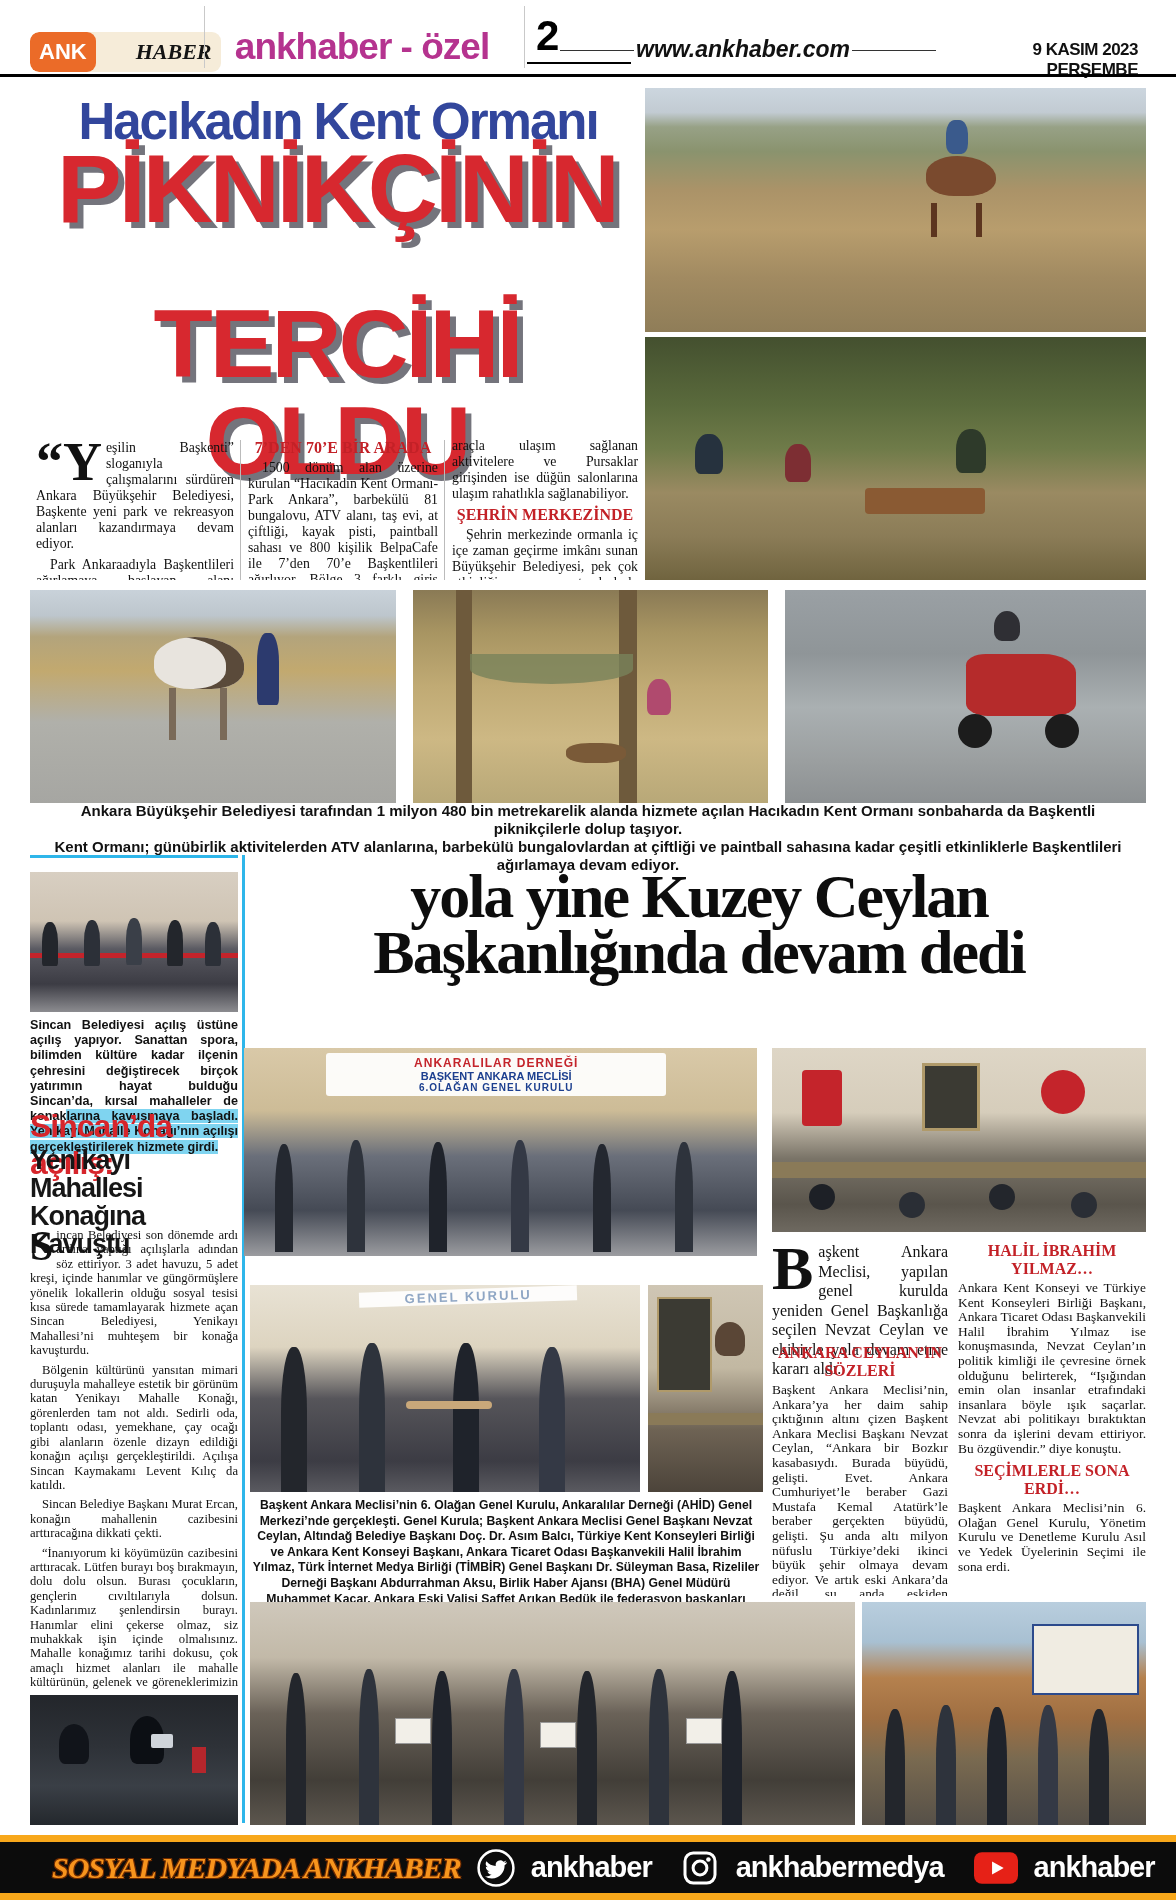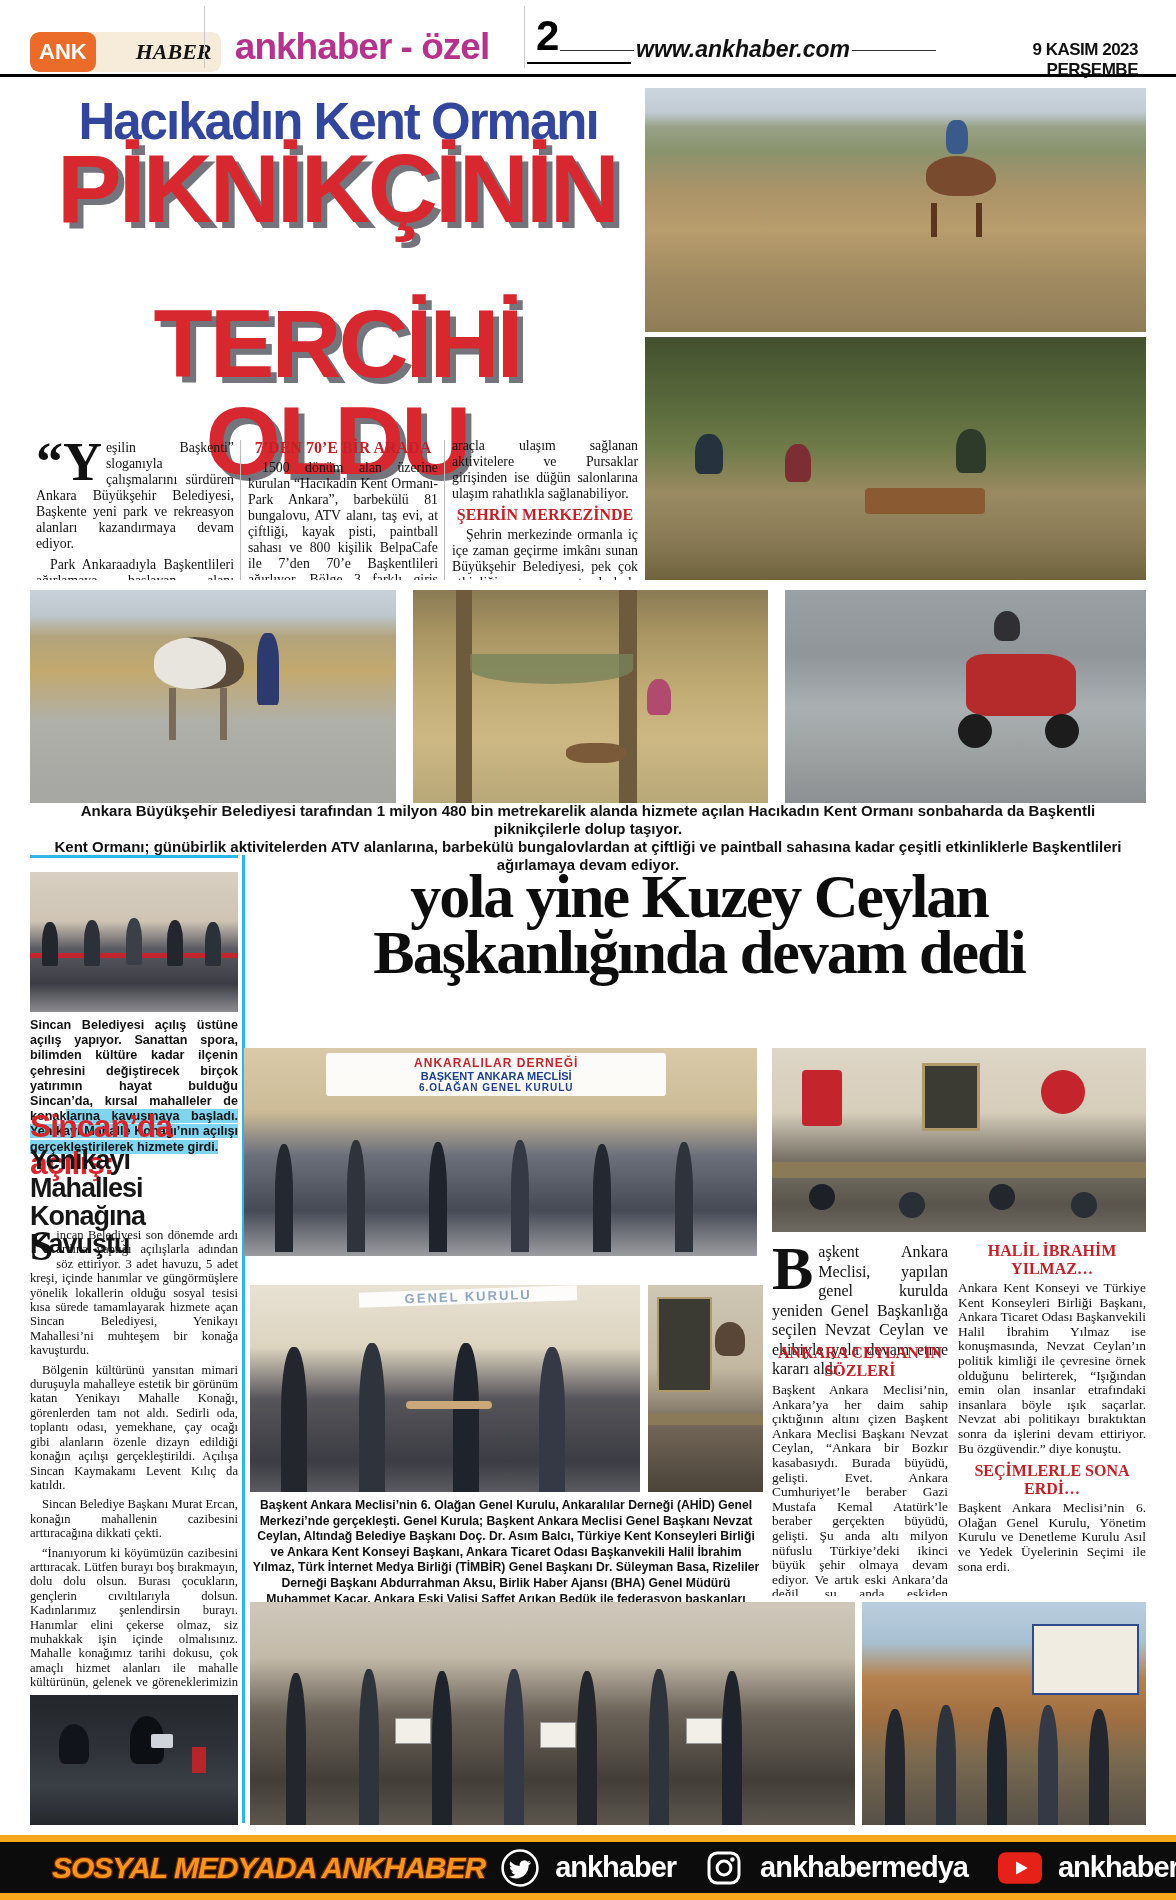--- a/index.html
+++ b/index.html
@@ -85,21 +85,21 @@
   .redsub { color:#c32127; font-weight:bold; text-align:center; font-size:16px; line-height:18px; margin:6px 0 3px 0; }
   .bk-col { position:absolute; font-size:13.4px; line-height:14.6px; text-align:justify; overflow:hidden; }
   .bk-col p { margin:0 0 4px 0; }
   .bk-cap { position:absolute; left:250px; top:1498px; width:512px; text-align:center;
             font-family:"Liberation Sans",sans-serif; font-weight:bold; font-size:12.2px; line-height:15.6px; }
 
   
   .footer { position:absolute; left:0; top:1835px; width:1176px; height:65px; background:#0c0c0c;
             border-top:7px solid #f8a81b; border-bottom:7px solid #f8a81b; box-sizing:border-box;
             display:flex; align-items:center; gap:16px; padding:0 0 0 52px; }
-  .foot-title { color:#f7941d; font-family:Liberation Sans, sans-serif; font-style:italic;
+  .foot-title { color:#f7941d; font-family:Liberation Serif, serif; font-style:italic;
                 font-weight:800; font-size:30px; letter-spacing:-1px; white-space:nowrap;
                 text-shadow:1px 1px 0 #6d2a00,-1px -1px 0 #6d2a00,1px -1px 0 #6d2a00,-1px 1px 0 #6d2a00; }
   .handle { color:#fff; font-family:"Liberation Sans",sans-serif; font-weight:800; font-size:29px;
             letter-spacing:-1px; white-space:nowrap; }
   .ficon { width:38px; height:38px; flex:0 0 auto; display:flex; align-items:center; }
 </style>
 </head>
 <body>
 
 <div id="page">

